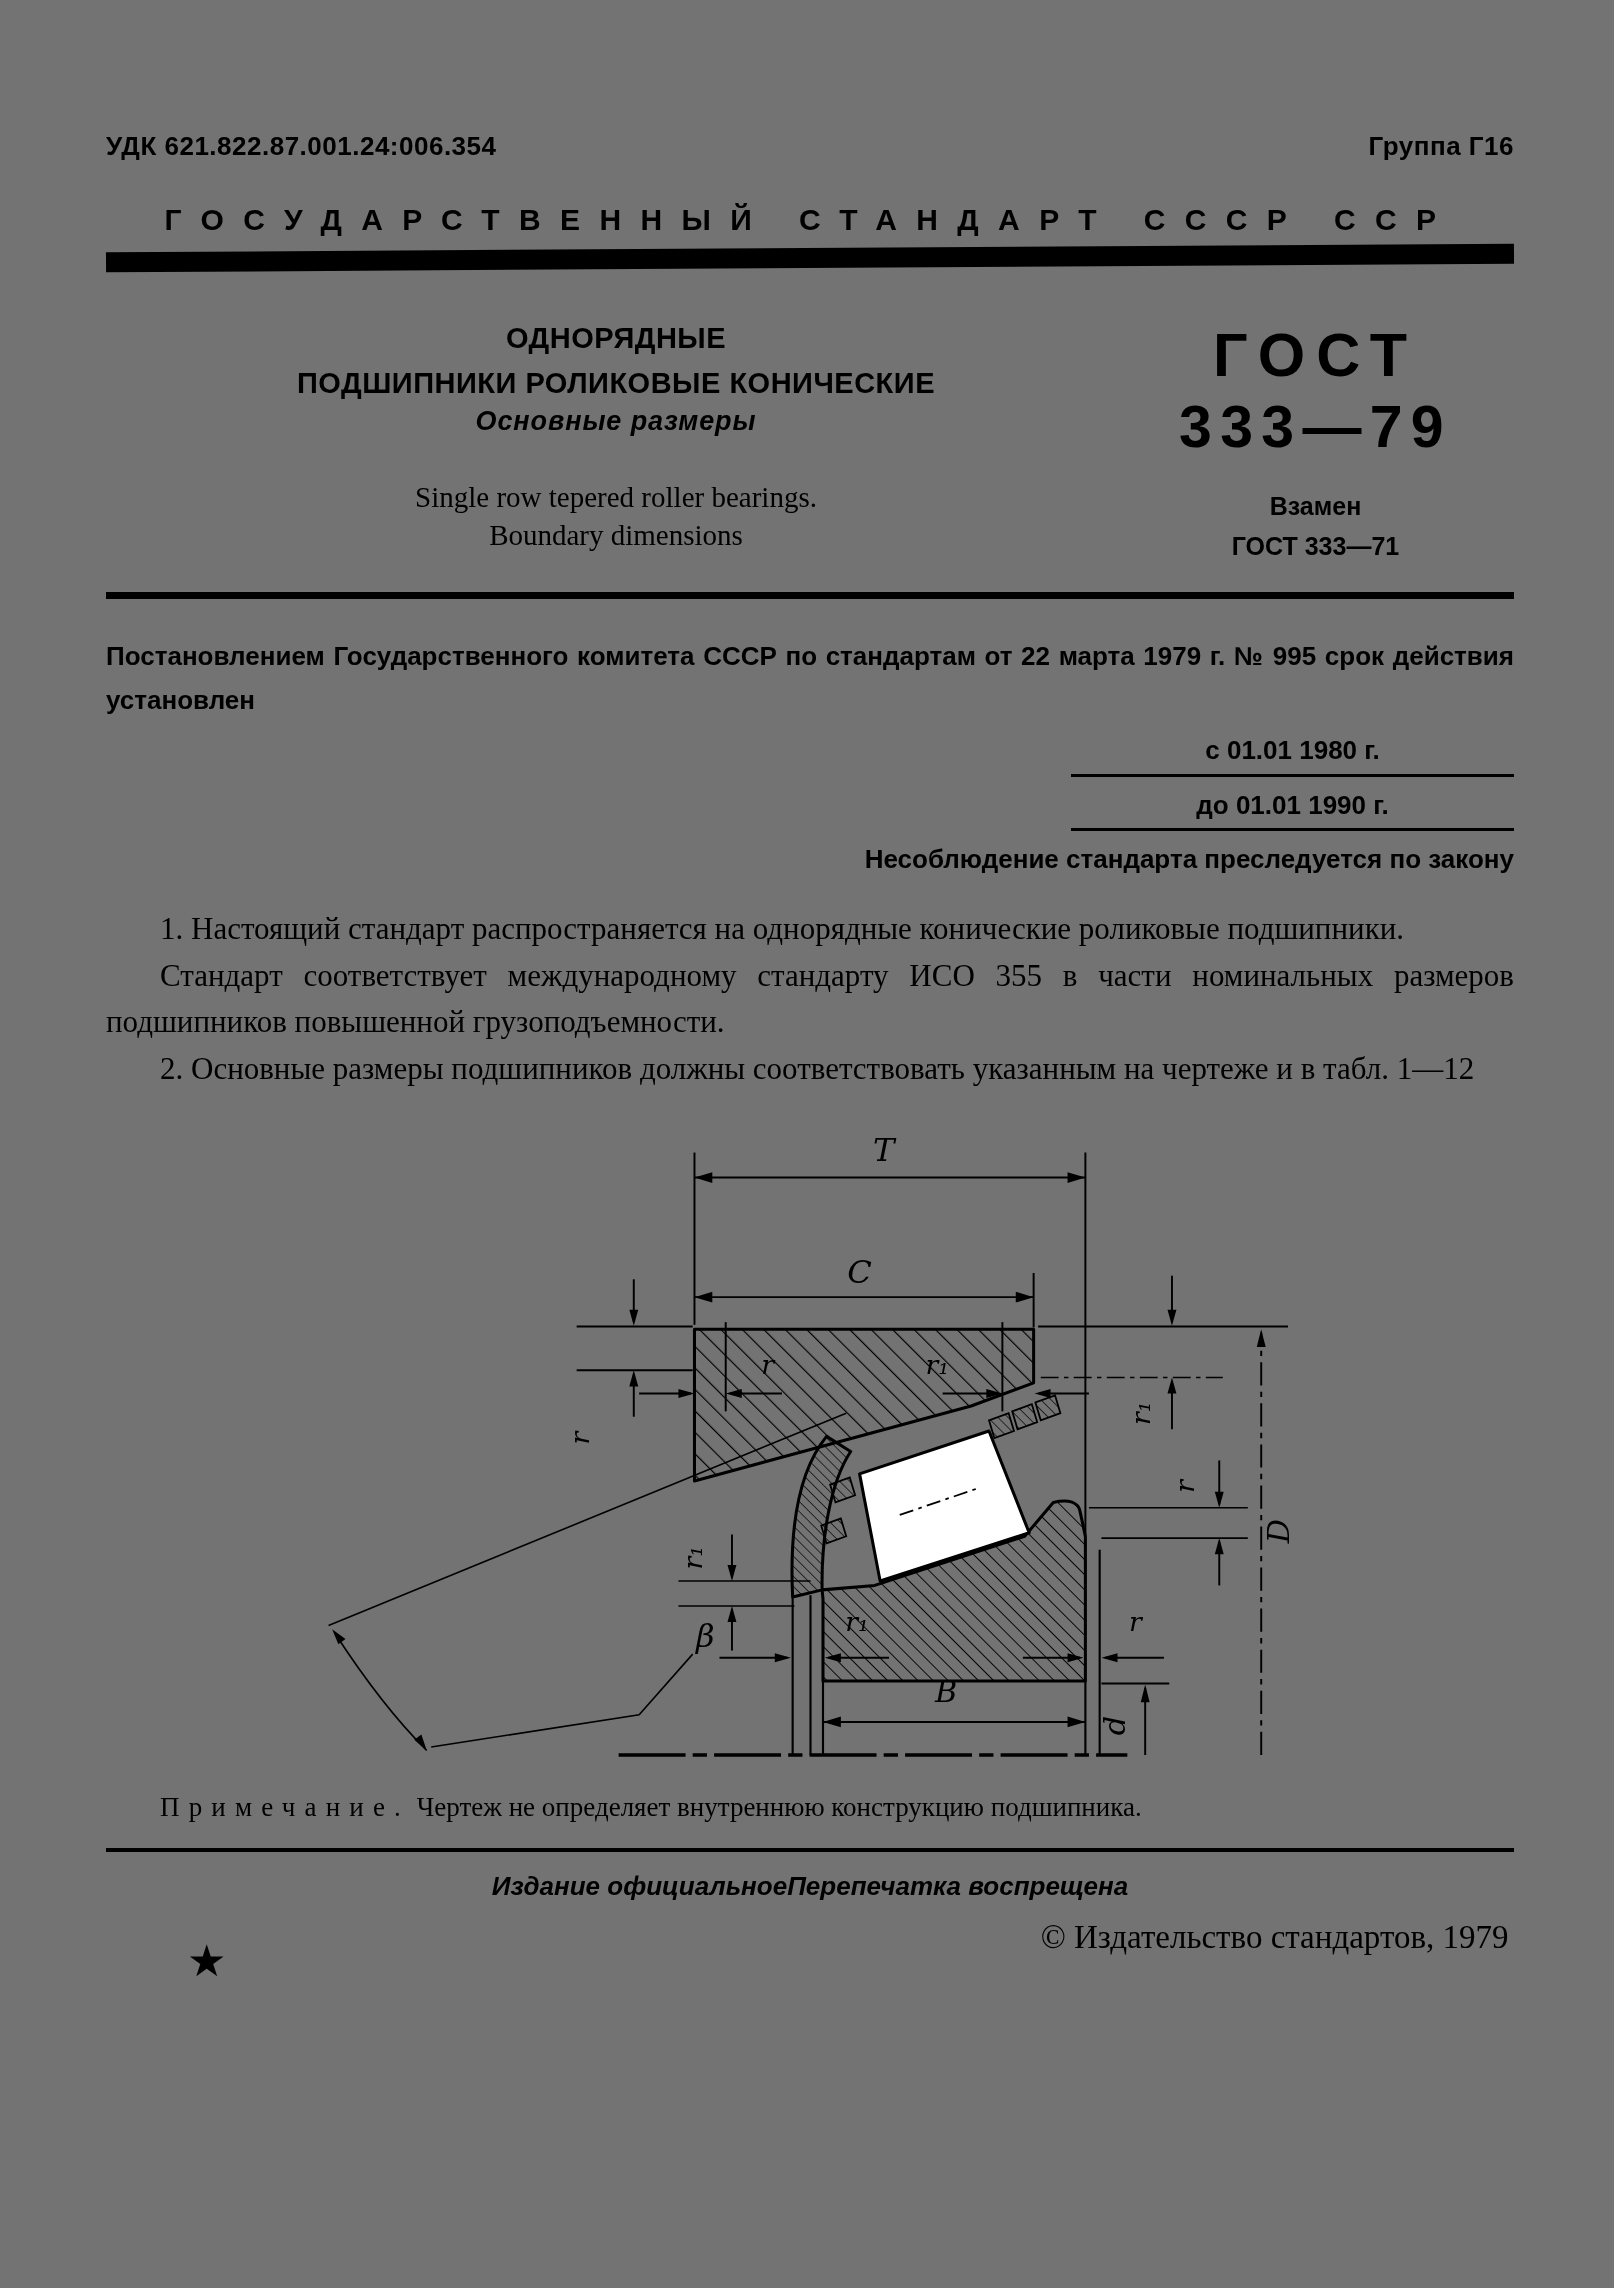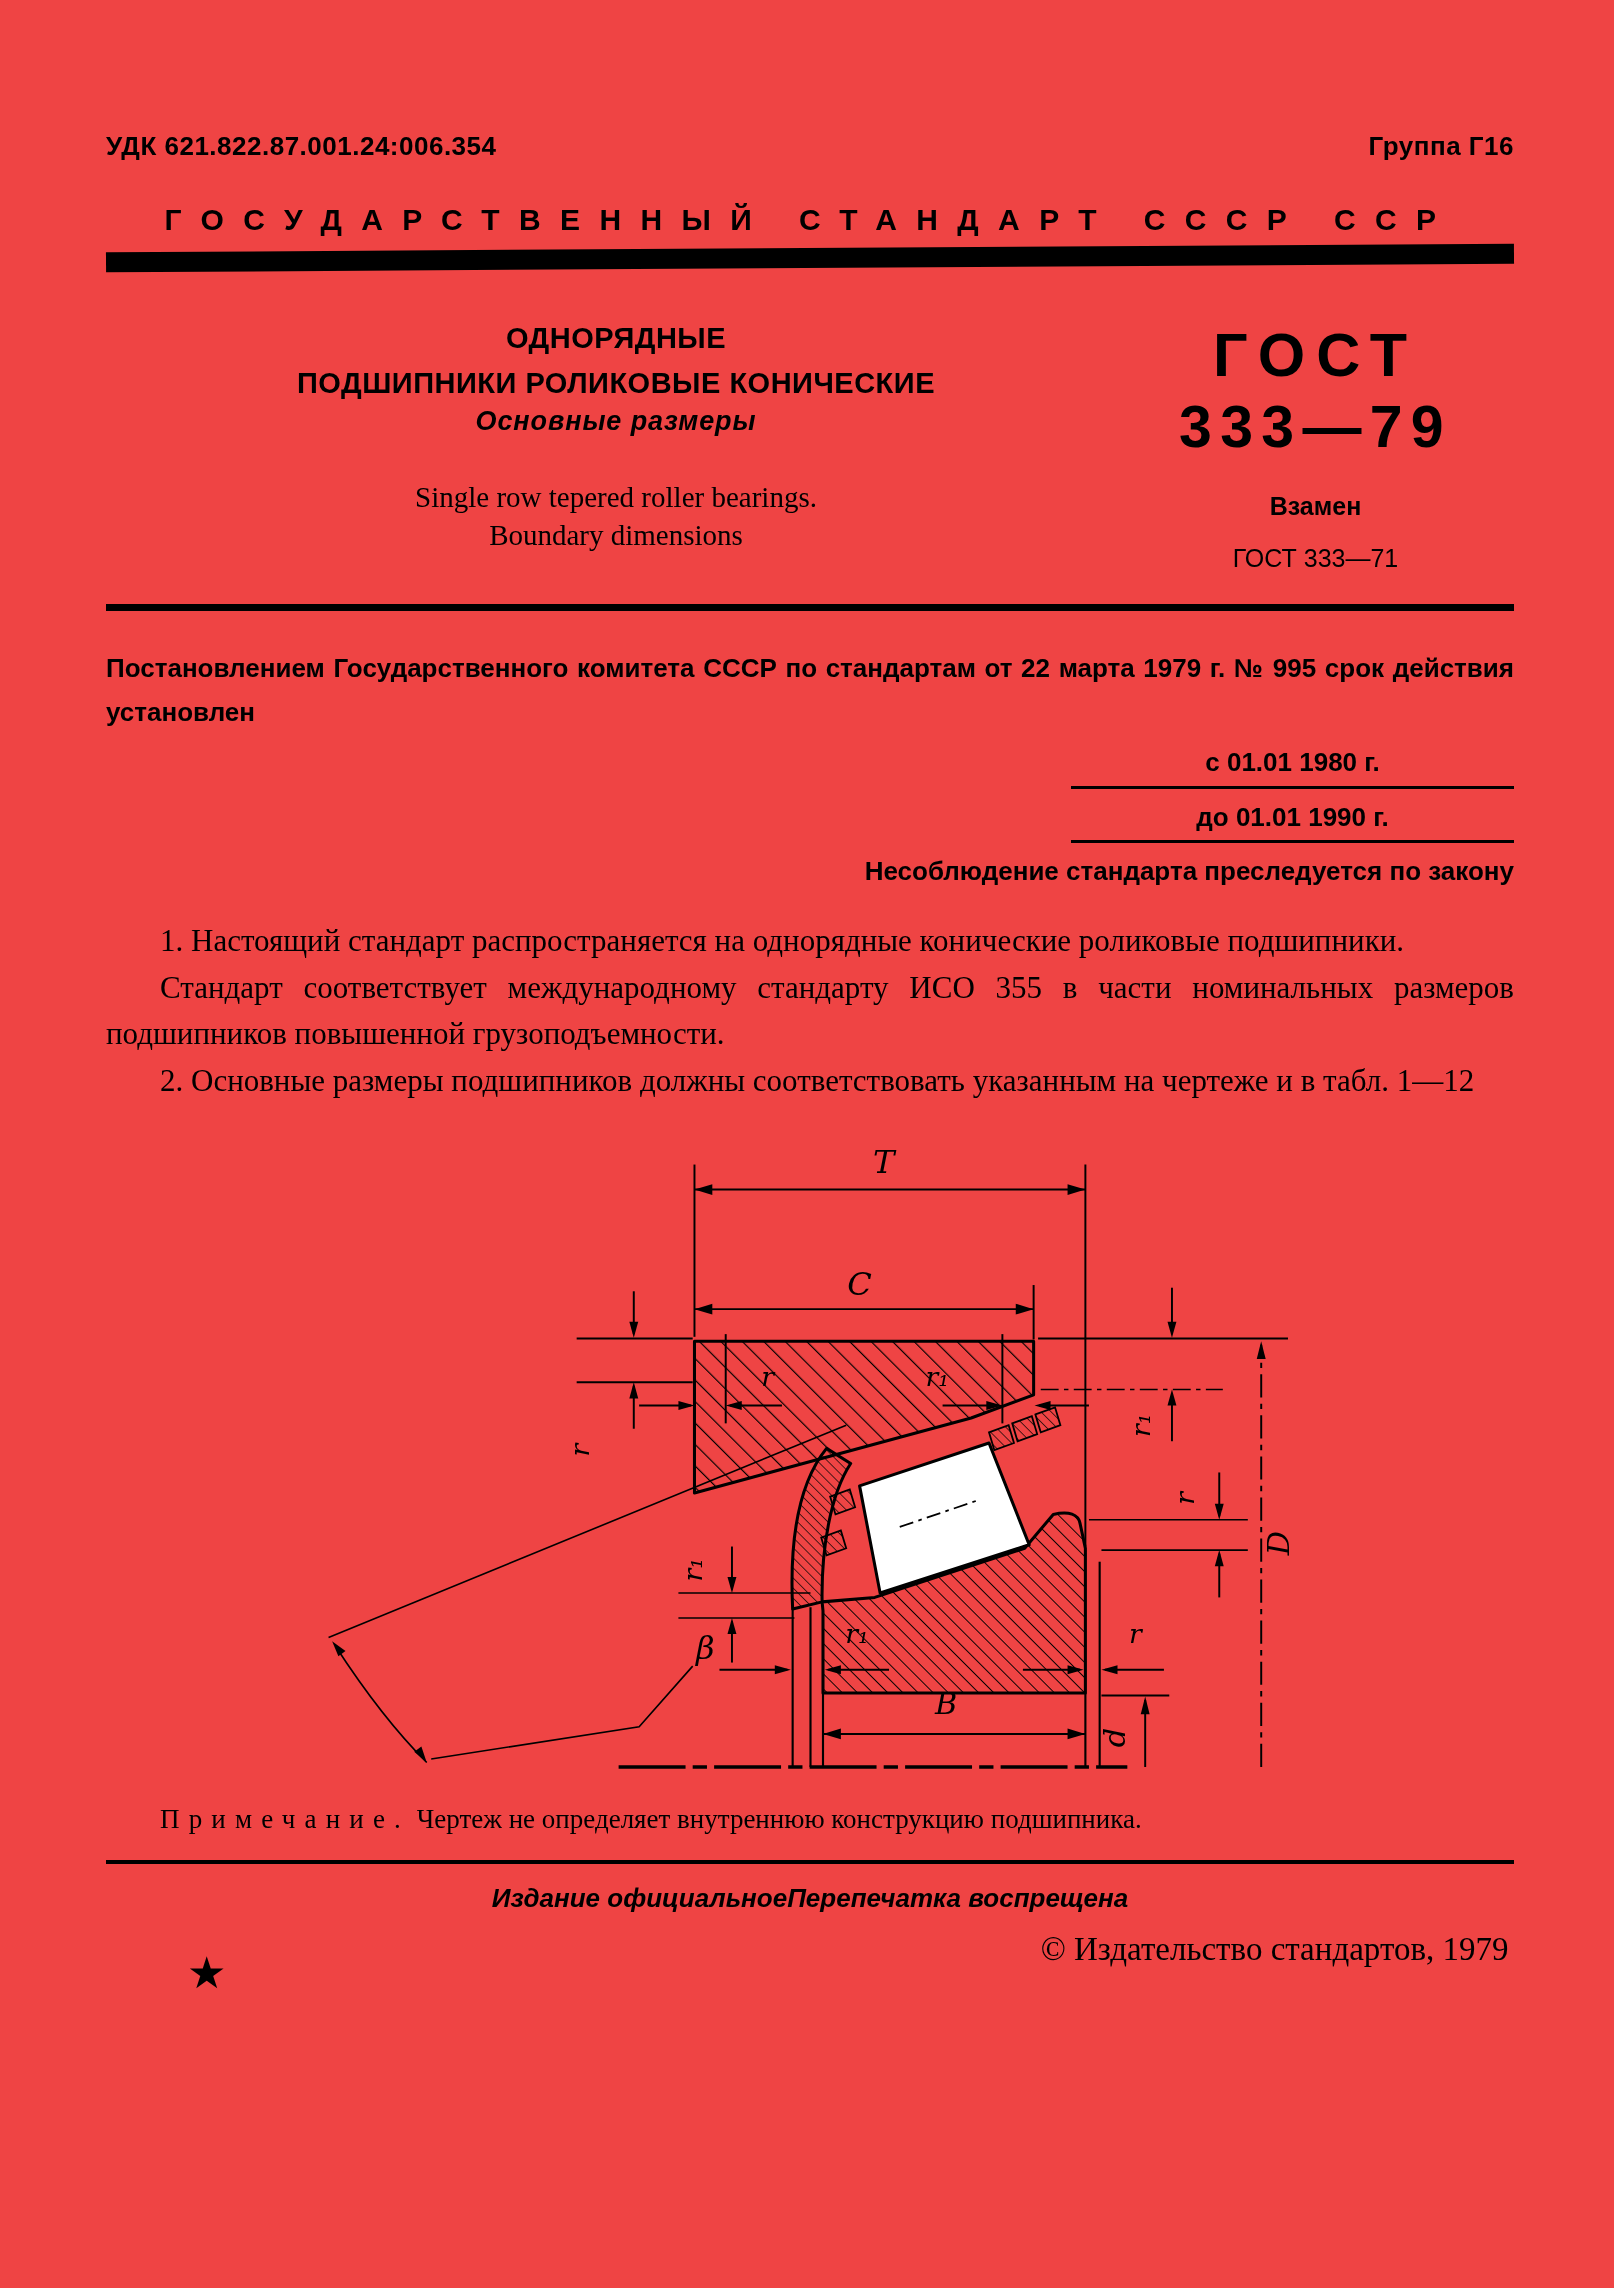--- a/index.html
+++ b/index.html
@@ -1,38 +1,38 @@
 <!DOCTYPE html>
 <html style="font-size:14.8px"><head>
 <meta charset="utf-8">
 <style>
   * { margin:0; padding:0; box-sizing:border-box; }
   html,body { background:#e8e8e8; }
   body { width:1614px; height:2289px; }
   .page {
-    width:1614px; height:2289px; background:#ef4444; color:#000;
+    width:1614px; height:2289px; background:#737373; color:#000;
     padding:131px 100px 0 106px; overflow:hidden; position:relative;
     font-family:"Liberation Sans", "DejaVu Sans", sans-serif;
   }
   .row-udk { display:flex; justify-content:space-between; align-items:baseline;
     font-weight:bold; font-size:26px; letter-spacing:0.5px; }
   .gos-header { margin-top:41px; text-align:center; font-weight:bold; font-size:30px;
     letter-spacing:19.4px; white-space:nowrap; }
   .black-bar { margin-top:11px; height:20px; background:#000; transform:rotate(-0.35deg); }
   .title-block { display:flex; margin-top:48px; }
   .title-left { flex:1; text-align:center; padding:0 28px 0 37px; }
   .title-ru { font-weight:bold; font-size:29px; line-height:1.55; letter-spacing:0.5px; }
   .subtitle-ru { font-weight:bold; font-size:27px; letter-spacing:0.9px;font-style:italic; }
   .title-en { margin-top:42px; font-family:"Liberation Serif","DejaVu Serif",serif;
     font-size:29px; line-height:1.3; }
   .title-right { width:397px; text-align:center; padding-top:3.7px; }
   .gost-word { font-weight:bold; font-size:61px; letter-spacing:11px; }
   .gost-num { font-weight:bold; font-size:59px; letter-spacing:8.3px; margin-top:3.7px; white-space:nowrap; }
   .replaces { font-weight:bold; font-size:25px; margin-top:31px; }
-  .replaces2 { font-weight:normal; font-size:25px; margin-top:23px; }
+  .replaces2 { font-weight:bold; font-size:25px; margin-top:11px; }
   .rule-heavy { margin-top:31px; height:6.5px; background:#000; }
   .decree { margin-top:35px; font-weight:bold; font-size:26px; line-height:1.7;
     text-align:justify; }
   .dates { margin-top:13px; }
   .date-line { text-align:right; margin-bottom:13px; }
   .date-line span { display:inline-block; width:443px; text-align:center;
     font-weight:bold; font-size:26px; padding-bottom:7.4px; border-bottom:3.7px solid #000; }
   .law-notice { text-align:right; font-weight:bold; font-size:26px; }
   .bodytext { margin-top:31px; font-family:"Liberation Serif","DejaVu Serif",serif;
     font-size:31px; line-height:1.5; }

